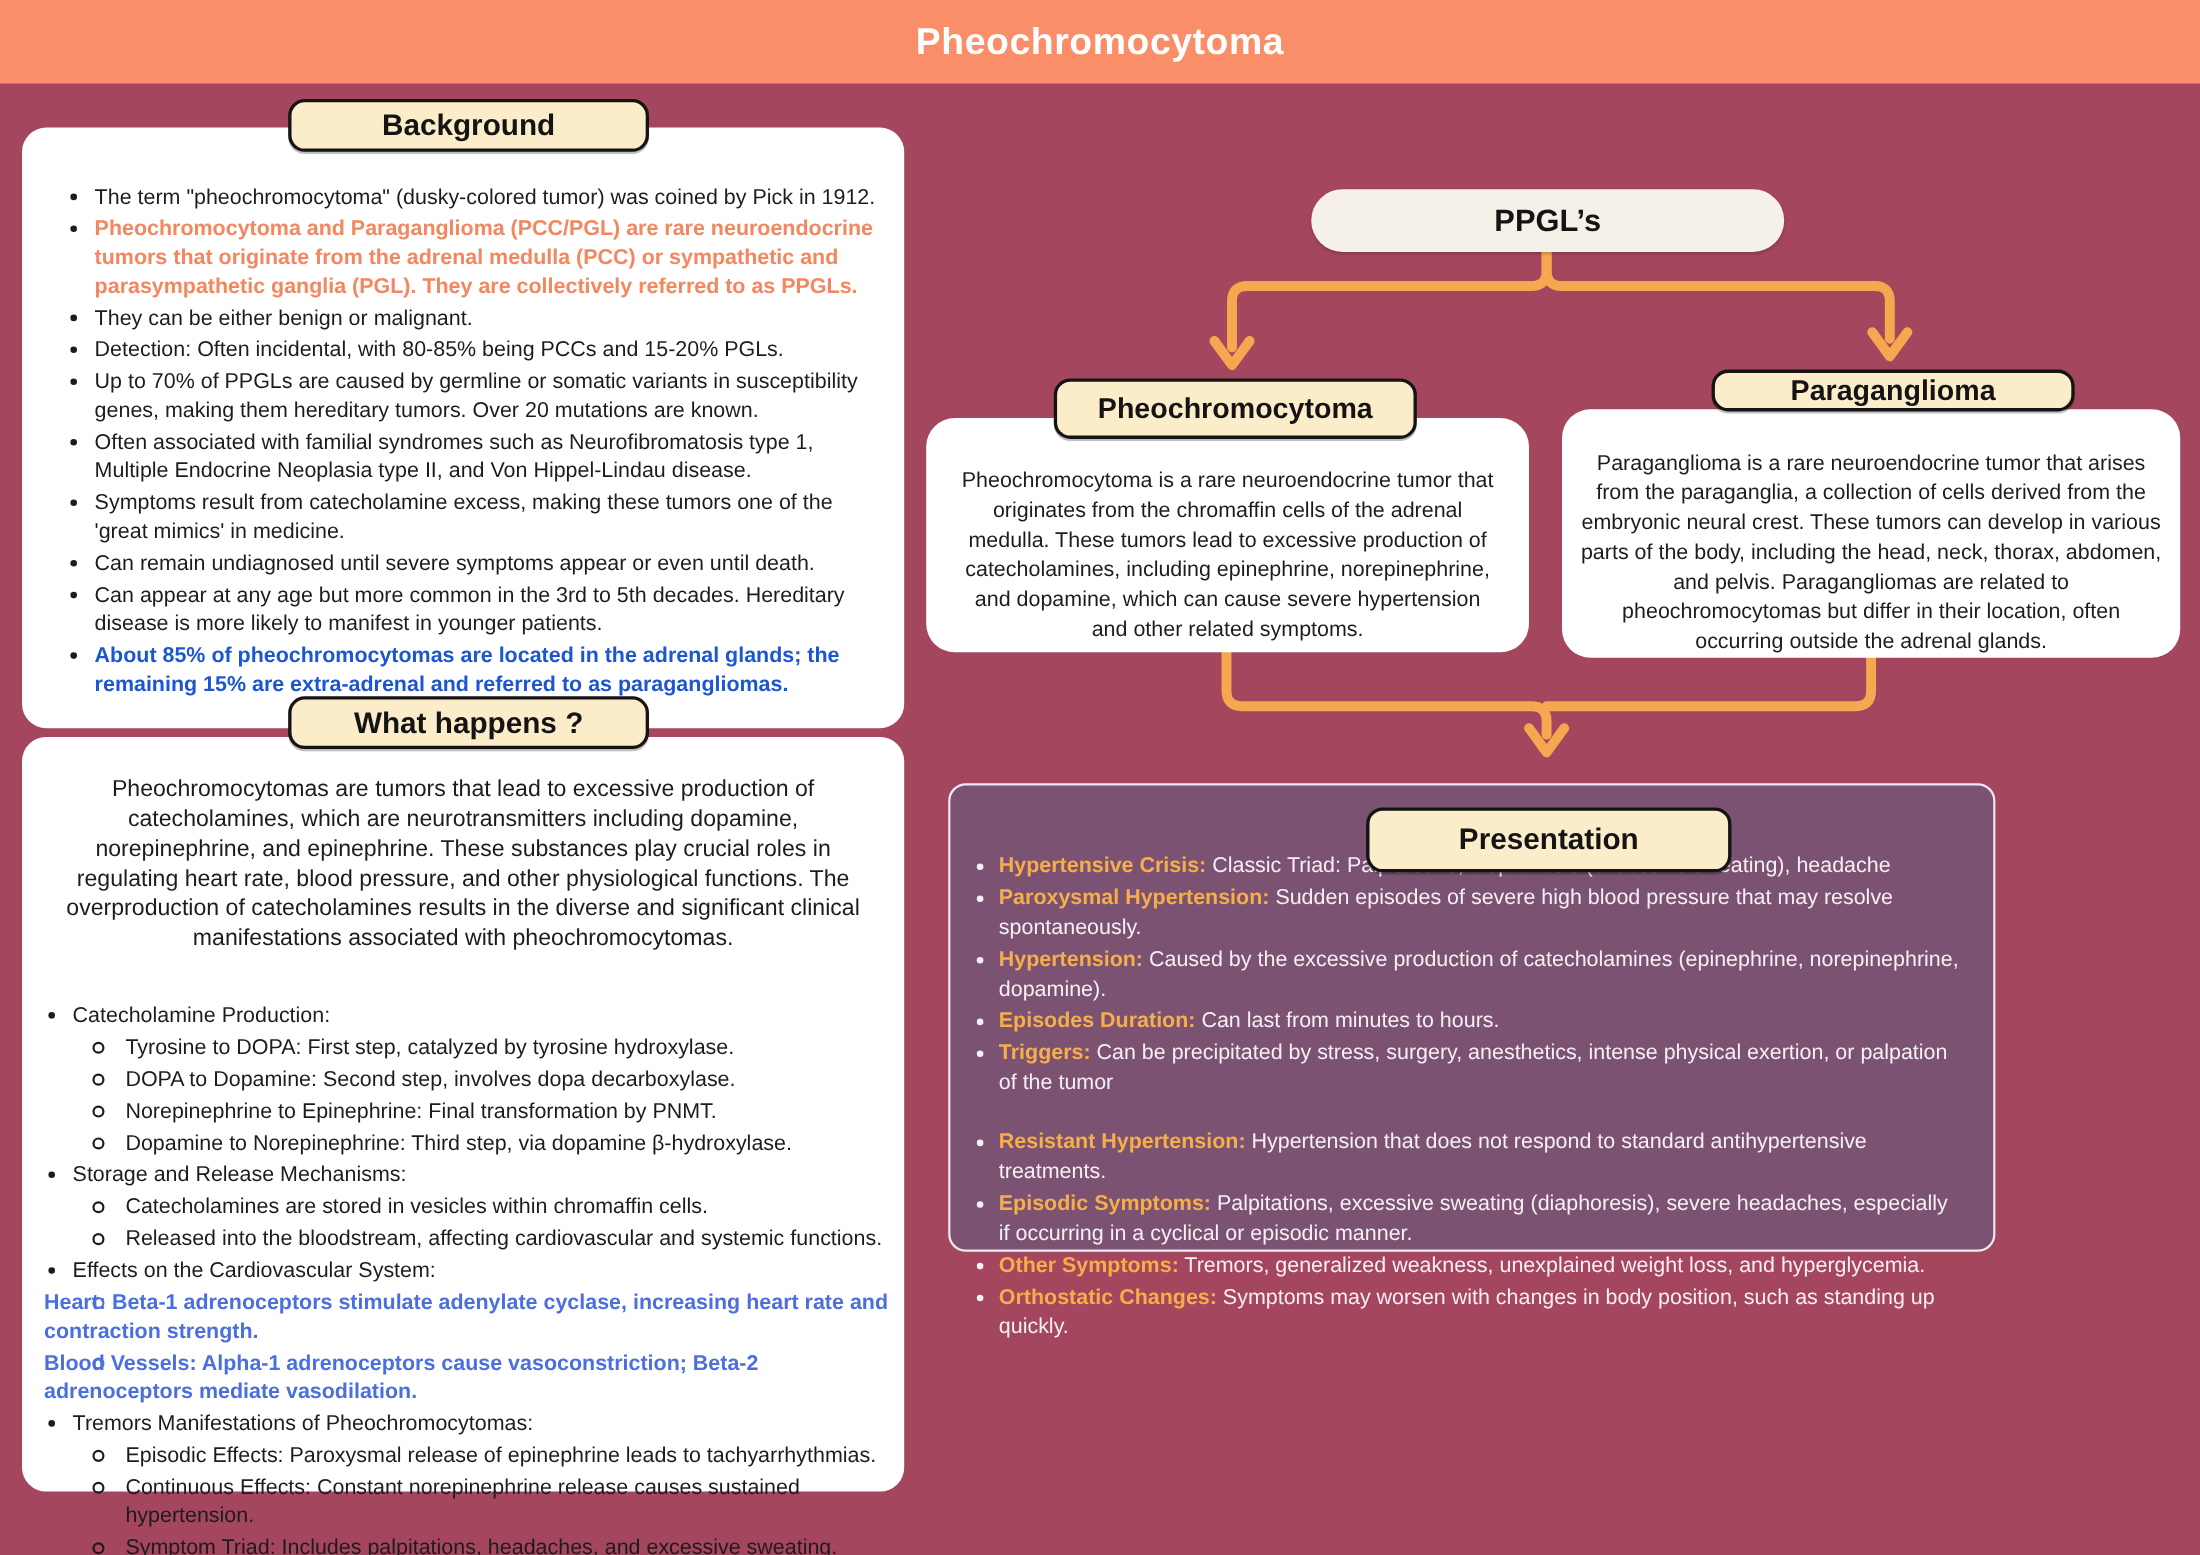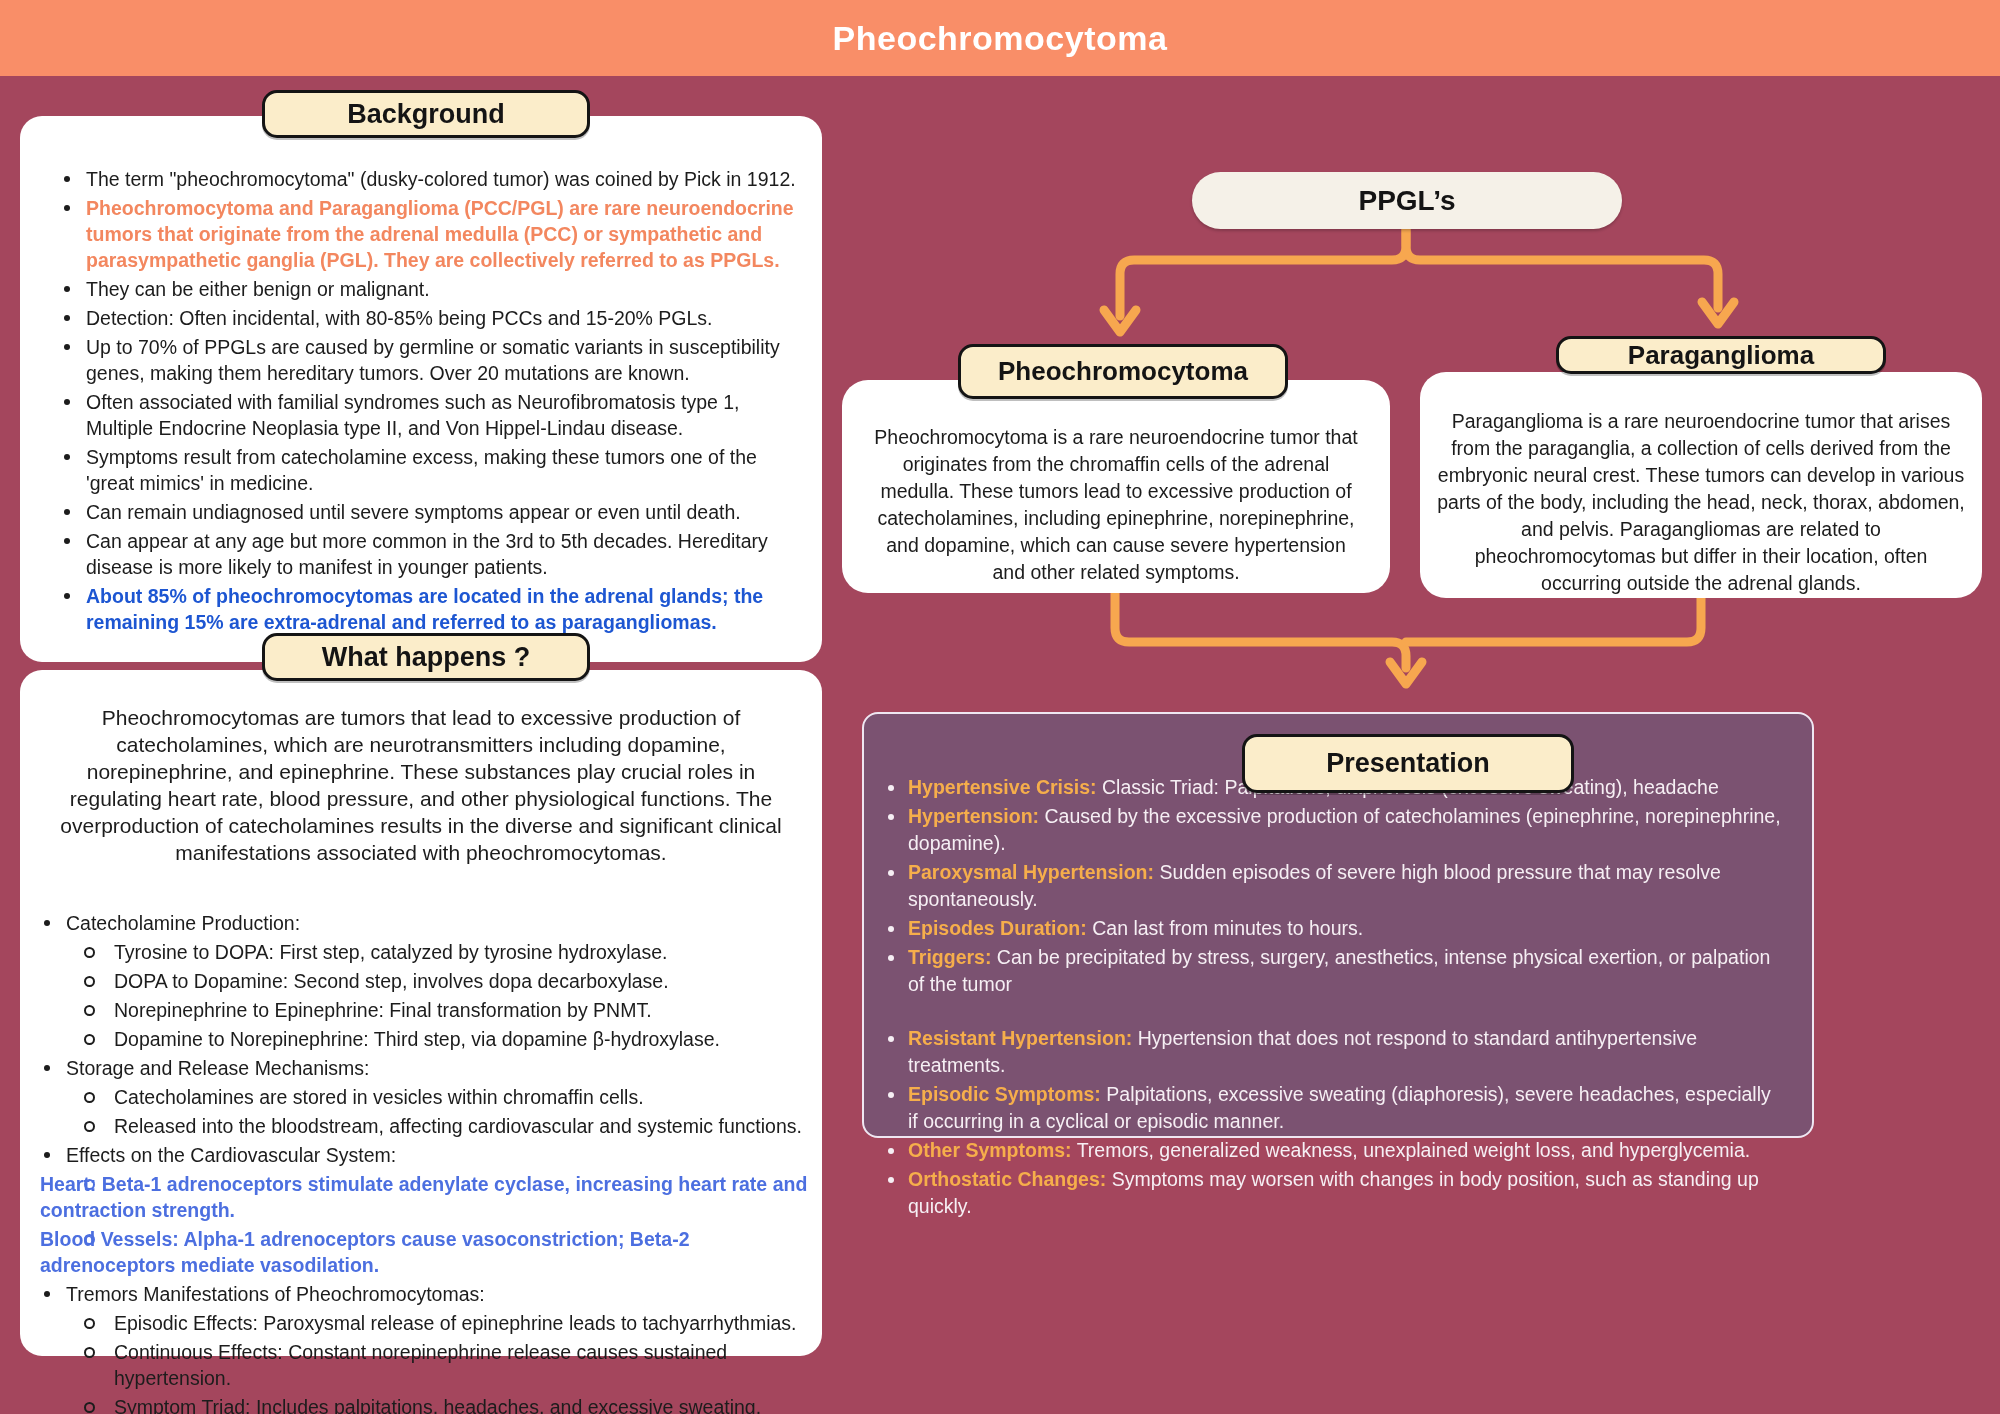--- a/index.html
+++ b/index.html
@@ -170,22 +170,22 @@
 
 <div class="tag" id="para-label">Paraganglioma</div>
 <div class="desc-card" id="para-card">
   <p>Paraganglioma is a rare neuroendocrine tumor that arises from the paraganglia, a collection of cells derived from the embryonic neural crest. These tumors can develop in various parts of the body, including the head, neck, thorax, abdomen, and pelvis. Paragangliomas are related to pheochromocytomas but differ in their location, often occurring outside the adrenal glands.</p>
 </div>
 
 <div class="tag" id="pres-label">Presentation</div>
 <div id="pres-panel">
   <ul class="pres-bullets" id="pres-group1">
     <li><span class="lead">Hypertensive Crisis:</span><span> Classic Triad: Palpitations, diaphoresis (excessive sweating), headache</span></li>
+    <li><span class="lead">Paroxysmal Hypertension:</span><span> Sudden episodes of severe high blood pressure that may resolve spontaneously.</span></li>
     <li><span class="lead">Hypertension:</span><span> Caused by the excessive production of catecholamines (epinephrine, norepinephrine, dopamine).</span></li>
-    <li><span class="lead">Paroxysmal Hypertension:</span><span> Sudden episodes of severe high blood pressure that may resolve spontaneously.</span></li>
     <li><span class="lead">Episodes Duration:</span><span> Can last from minutes to hours.</span></li>
     <li><span class="lead">Triggers:</span><span> Can be precipitated by stress, surgery, anesthetics, intense physical exertion, or palpation of the tumor</span></li>
   </ul>
   <ul class="pres-bullets" id="pres-group2">
     <li><span class="lead">Resistant Hypertension:</span><span> Hypertension that does not respond to standard antihypertensive treatments.</span></li>
     <li><span class="lead">Episodic Symptoms:</span><span> Palpitations, excessive sweating (diaphoresis), severe headaches, especially if occurring in a cyclical or episodic manner.</span></li>
     <li><span class="lead">Other Symptoms:</span><span> Tremors, generalized weakness, unexplained weight loss, and hyperglycemia.</span></li>
     <li><span class="lead">Orthostatic Changes:</span><span> Symptoms may worsen with changes in body position, such as standing up quickly.</span></li>
   </ul>
 </div>

